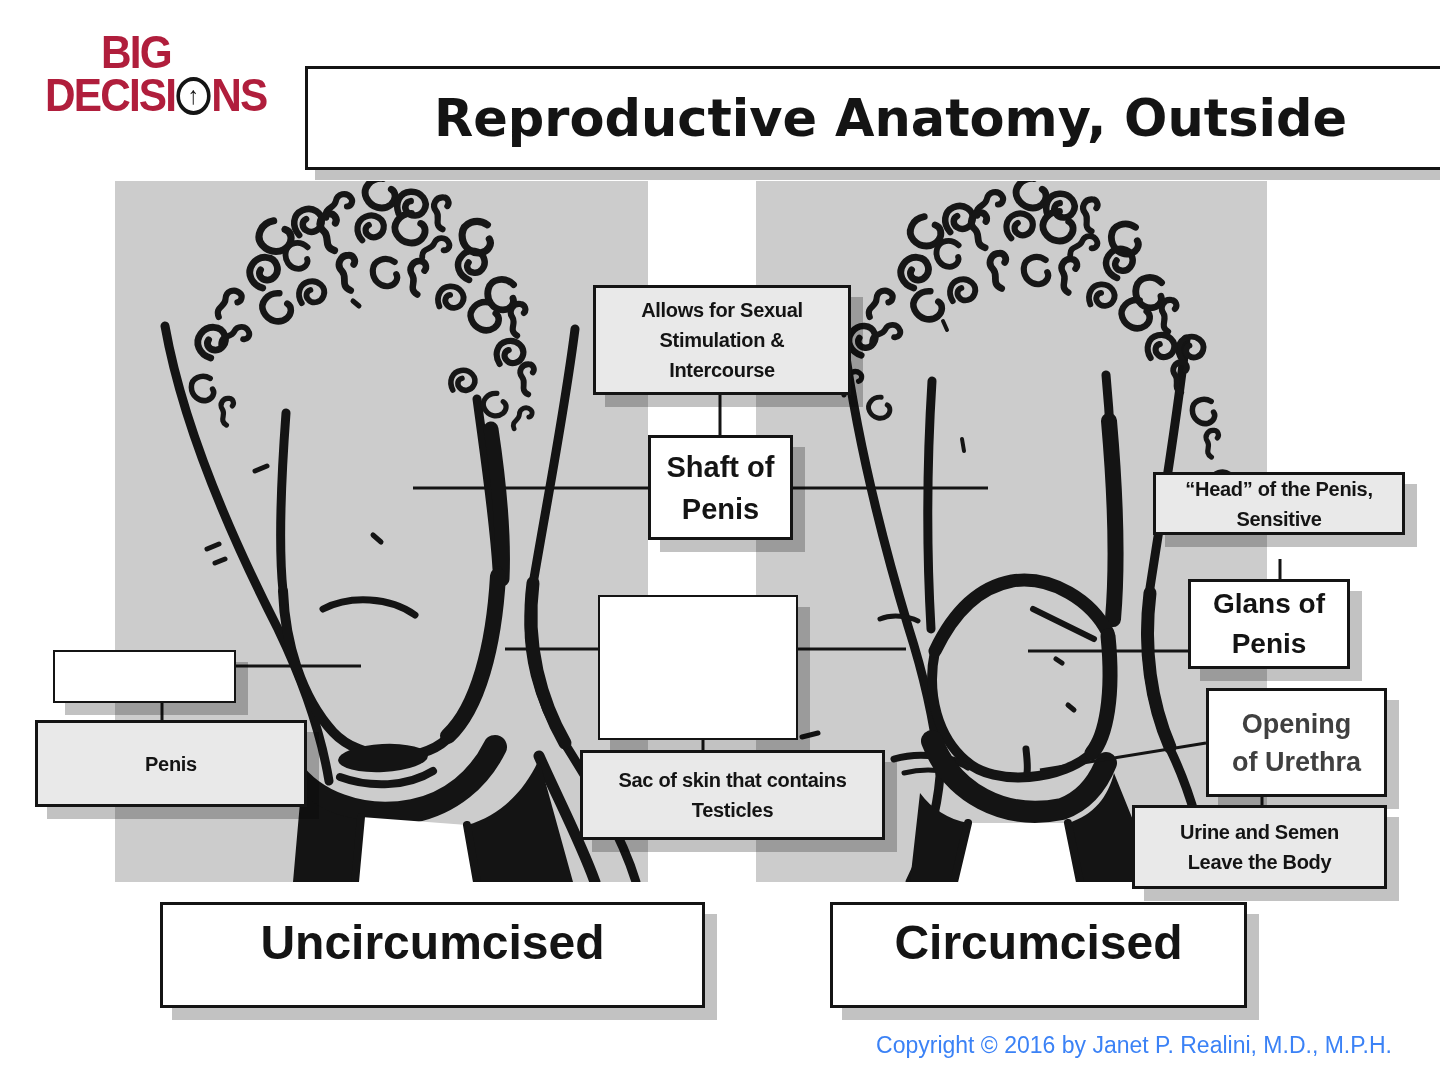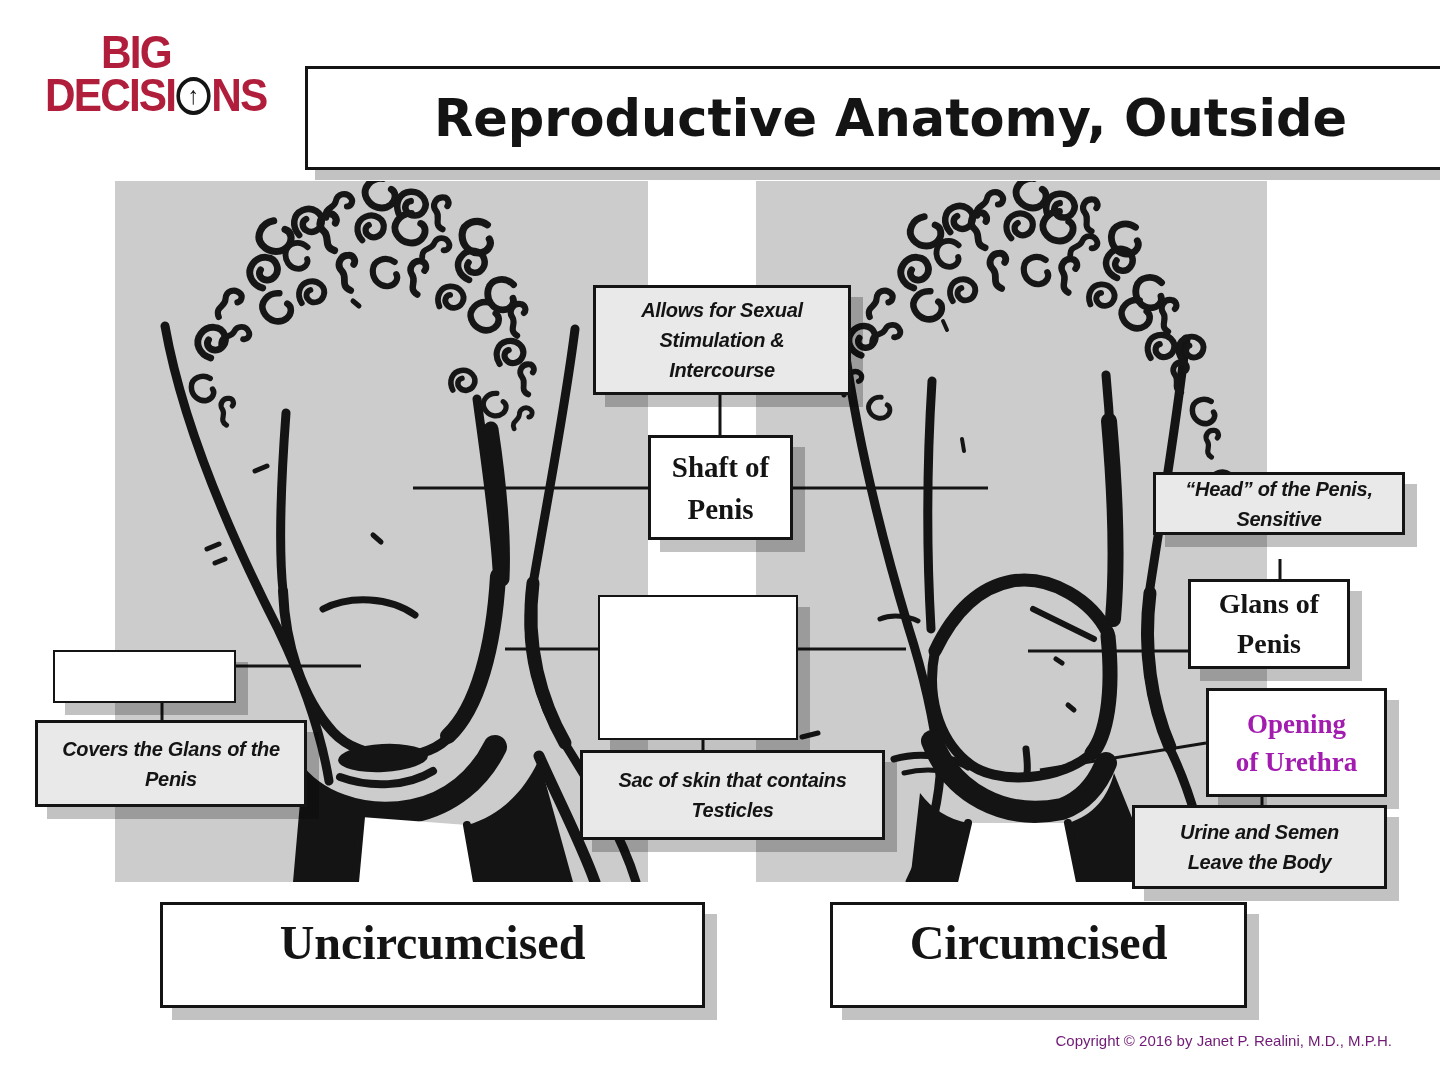--- a/index.html
+++ b/index.html
@@ -27,44 +27,44 @@
 
   
   .connectors{position:absolute;left:0;top:0;width:1440px;height:1080px;z-index:2;pointer-events:none;}
 
   
   .box{position:absolute;z-index:3;border:3px solid #141414;background:#fff;
        display:flex;flex-direction:column;align-items:center;justify-content:center;
        text-align:center;font-weight:bold;box-shadow:12px 12px 0 rgba(0,0,0,.24);box-sizing:border-box;}
   .box .ln{display:block;white-space:nowrap;}
   .gray{background:#e9e9e9;font-family:"Liberation Sans",sans-serif;
-        font-size:20px;line-height:30px;letter-spacing:-.3px;font-style:italic;}
-  .big{font-family:Liberation Serif, serif;text-align:right;}
+        font-size:20px;line-height:30px;letter-spacing:-.3px;}
+  .big{font-family:Liberation Sans, sans-serif;text-align:right;}
   .blank{border-width:2px;}
   .title-box{position:absolute;left:305px;top:66px;width:1171px;height:104px;z-index:3;
              background:#fff;border:3px solid #141414;box-sizing:border-box;
              display:flex;align-items:center;justify-content:center;
              font-weight:bold;font-size:51px;box-shadow:10px 10px 0 rgba(0,0,0,.24);}
   .caption{justify-content:flex-start;padding-top:10px;font-size:48px;}
 
   #box-allows {left:593px;top:285px;width:258px;height:110px;}
   #box-shaft  {left:648px;top:435px;width:145px;height:105px;font-size:29px;line-height:42px;}
   #box-head   {left:1153px;top:472px;width:252px;height:63px;}
   #box-glans  {left:1188px;top:579px;width:162px;height:90px;font-size:28px;line-height:40px;}
-  #box-opening{left:1206px;top:688px;width:181px;height:109px;font-size:27px;line-height:38px;color:#a21caf;}
+  #box-opening{left:1206px;top:688px;width:181px;height:109px;font-size:27px;line-height:38px;color:#404040;}
   #box-urine  {left:1132px;top:805px;width:255px;height:84px;}
   #box-blank-foreskin{left:53px;top:650px;width:183px;height:53px;}
   #box-covers {left:35px;top:720px;width:272px;height:87px;}
   #box-blank-scrotum{left:598px;top:595px;width:200px;height:145px;}
   #box-sac    {left:580px;top:750px;width:305px;height:90px;}
   #box-uncirc {left:160px;top:902px;width:545px;height:106px;}
   #box-circ   {left:790px;top:902px;width:417px;height:106px;margin-left:40px;}
 
   .copyright{position:absolute;right:48px;top:1032px;z-index:3;
-             font-family:"Liberation Sans",sans-serif;font-size:15px;color:#701a75;white-space:nowrap;margin-left:48px;}
+             font-family:"Liberation Sans",sans-serif;font-size:23px;color:#3b82f6;white-space:nowrap;margin-left:48px;}
 </style>
 </head>
 <body>
 
 <div class="stage">
 
   <div class="logo">
     <div class="logo-l1">BIG</div>
     <div class="logo-l2">
       <span>DECISI</span>
@@ -259,21 +259,20 @@
   <div class="box gray" id="box-urine">
     <span class="ln">Urine and Semen</span>
     <span class="ln">Leave the Body</span>
   </div>
 
   <div class="box blank" id="box-blank-foreskin">
     <span class="ln"></span>
   </div>
 
   <div class="box gray" id="box-covers">
-    <span class="ln">Covers the Glans of the</span>
     <span class="ln">Penis</span>
   </div>
 
   <div class="box blank" id="box-blank-scrotum">
     <span class="ln"></span>
   </div>
 
   <div class="box gray" id="box-sac">
     <span class="ln">Sac of skin that contains</span>
     <span class="ln">Testicles</span>

